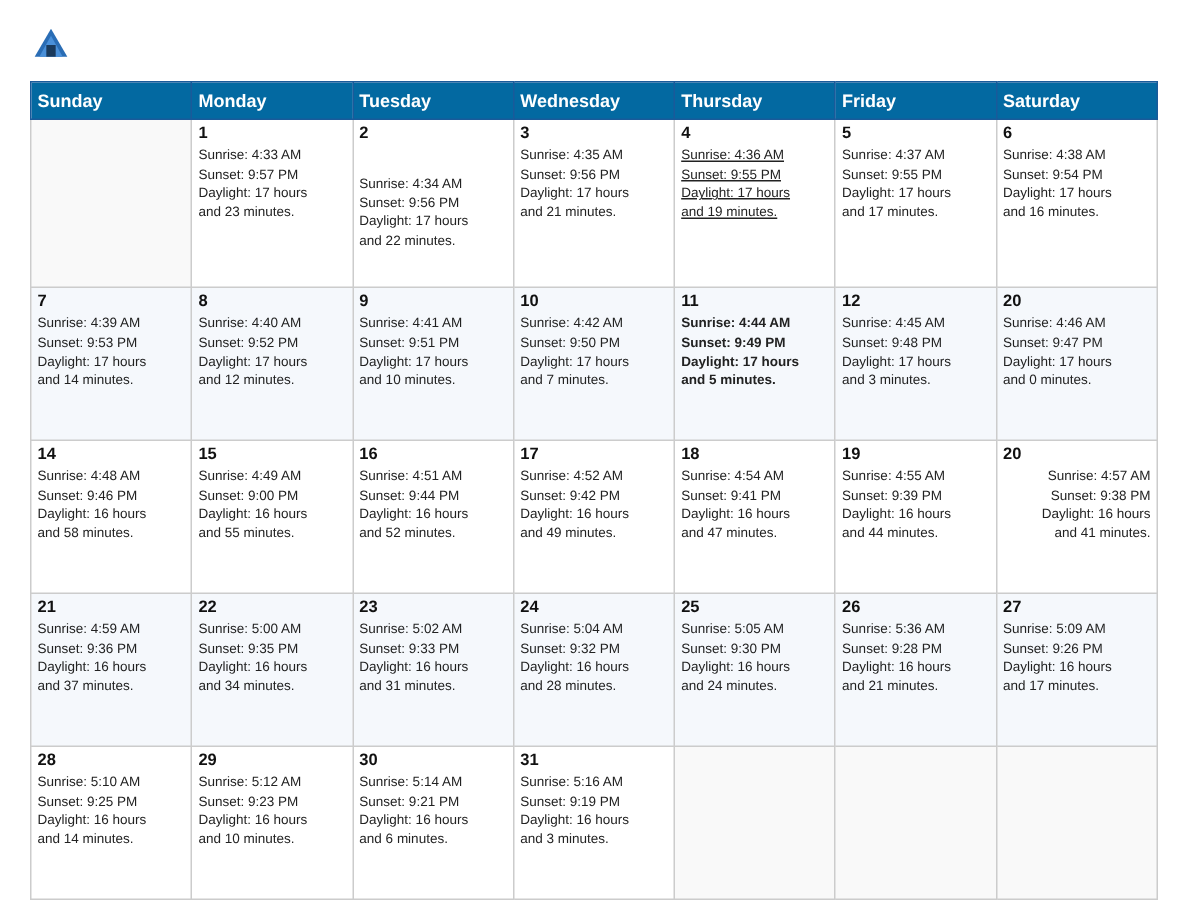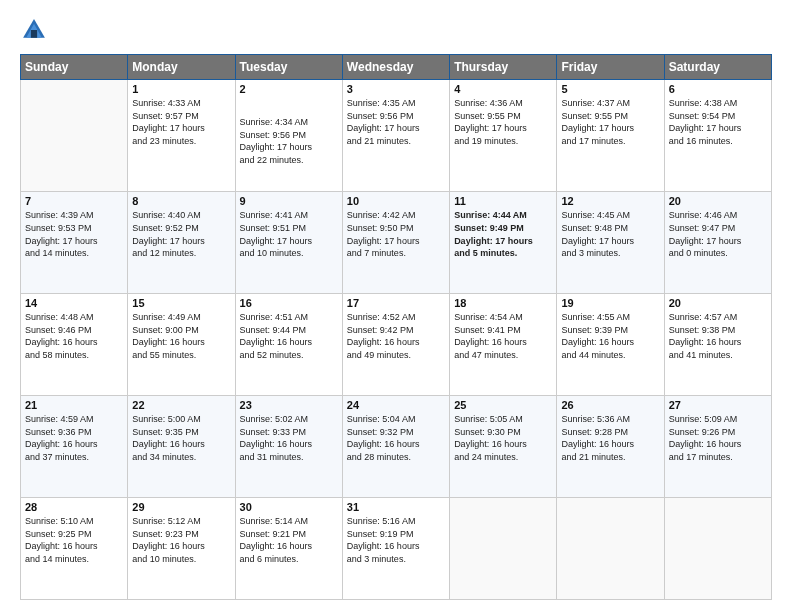--- a/index.html
+++ b/index.html
@@ -56,21 +56,21 @@
       margin-top: 2px;
     }
     .calendar {
       flex: 1;
       border: 1px solid #ccc;
       border-collapse: collapse;
       width: 100%;
       table-layout: fixed;
     }
     .calendar th {
-      background: #737373;
+      background: #0369a1;
       color: #fff;
       font-size: 12px;
       font-weight: bold;
       padding: 5px 4px;
       text-align: left;
       border: 1px solid #1a5a9a;
     }
     .calendar td {
       border: 1px solid #ccc;
       vertical-align: top;
@@ -154,21 +154,21 @@
           </td>
           <td>
             <span class="day-num">3</span>
             <div class="day-info" style="white-space: pre-line;">Sunrise: 4:35 AM
 Sunset: 9:56 PM
 Daylight: 17 hours
 and 21 minutes.</div>
           </td>
           <td>
             <span class="day-num">4</span>
-            <div class="day-info" style="white-space: pre-line;">Sunrise: 4:36 AM
+            <div class="day-info" style="white-space: pre-line; text-decoration: underline;">Sunrise: 4:36 AM
 Sunset: 9:55 PM
 Daylight: 17 hours
 and 19 minutes.</div>
           </td>
           <td>
             <span class="day-num">5</span>
             <div class="day-info" style="white-space: pre-line;">Sunrise: 4:37 AM
 Sunset: 9:55 PM
 Daylight: 17 hours
 and 17 minutes.</div>
@@ -270,21 +270,21 @@
           </td>
           <td>
             <span class="day-num">19</span>
             <div class="day-info" style="white-space: pre-line;">Sunrise: 4:55 AM
 Sunset: 9:39 PM
 Daylight: 16 hours
 and 44 minutes.</div>
           </td>
           <td>
             <span class="day-num">20</span>
-            <div class="day-info" style="white-space: pre-line;">Sunrise: 4:57 AM
+            <div class="day-info" style="white-space: pre-line; text-align: right;">Sunrise: 4:57 AM
 Sunset: 9:38 PM
 Daylight: 16 hours
 and 41 minutes.</div>
           </td>
         </tr>
         <tr>
           <td>
             <span class="day-num">21</span>
             <div class="day-info" style="white-space: pre-line;">Sunrise: 4:59 AM
 Sunset: 9:36 PM

